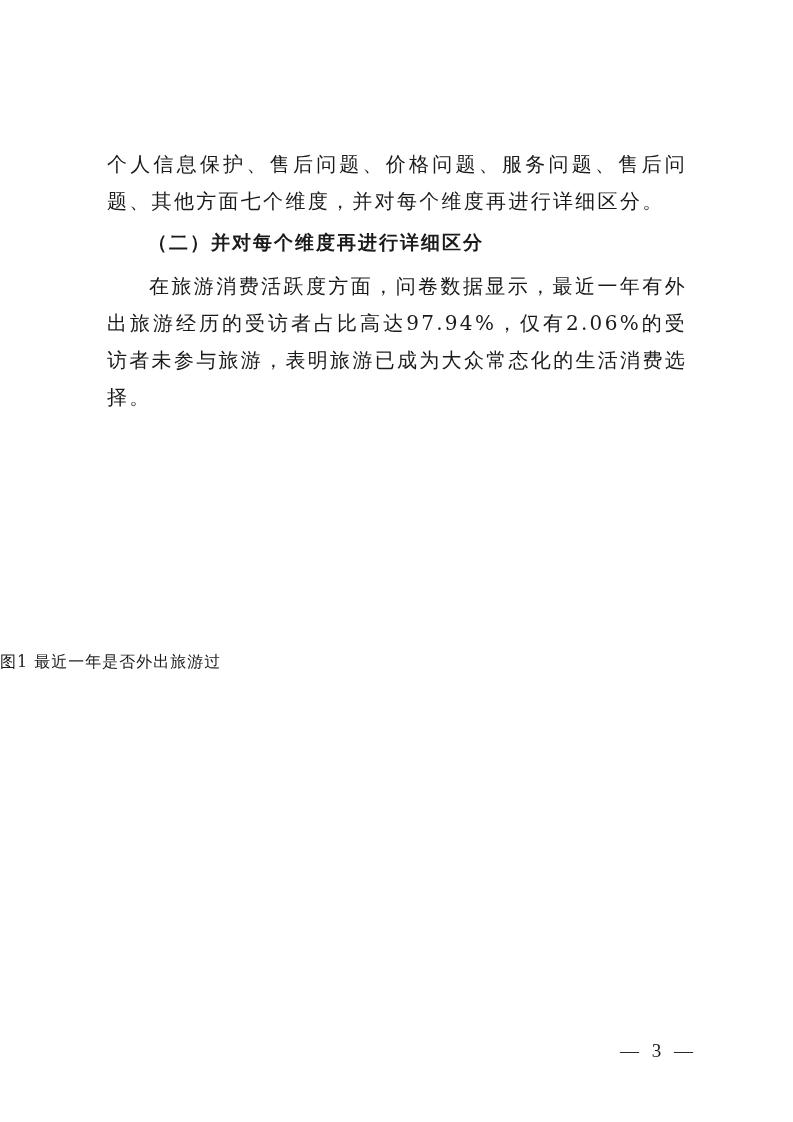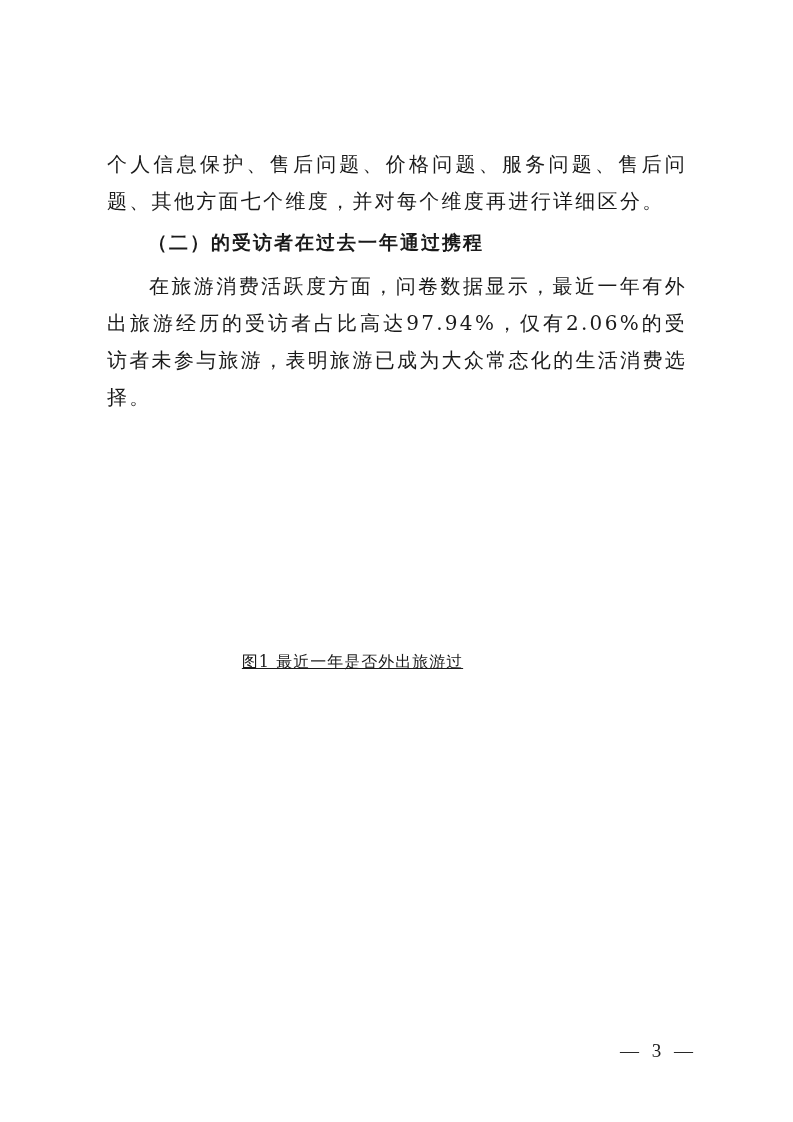--- a/index.html
+++ b/index.html
@@ -52,43 +52,41 @@
     .chart-label {
       font-family: "DejaVu Sans", "Liberation Sans", sans-serif;
       font-size: 10px;
       fill: #404040;
     }
     .caption {
       position: absolute;
       left: 0;
       width: 705px;
       top: 652px;
-      text-align: center;
       font-size: 16px;
       letter-spacing: 1px;
       margin: 0;
-      text-decoration: underline;
     }
     .page-number {
       position: absolute;
       left: 620px;
       top: 1040px;
       font-size: 19px;
       letter-spacing: 4px;
       font-family: "Liberation Serif", "DejaVu Serif", serif;
     }
   </style>
 </head>
 <body>
 
 <div class="page">
 
   <p class="para" style="top:146px;">个人信息保护、售后问题、价格问题、服务问题、售后问题、其他方面七个维度，并对每个维度再进行详细区分。</p>
 
-  <p class="heading">（二）的受访者在过去一年通过携程</p>
+  <p class="heading">（二）并对每个维度再进行详细区分</p>
 
   <p class="para indent" style="top:268px;">在旅游消费活跃度方面，问卷数据显示，最近一年有外出旅游经历的受访者占比高达97.94%，仅有2.06%的受访者未参与旅游，表明旅游已成为大众常态化的生活消费选择。</p>
 
 
   <p class="caption">图1 最近一年是否外出旅游过</p>
 
 
   <div class="page-number">— 3 —</div>
 </div>
 

